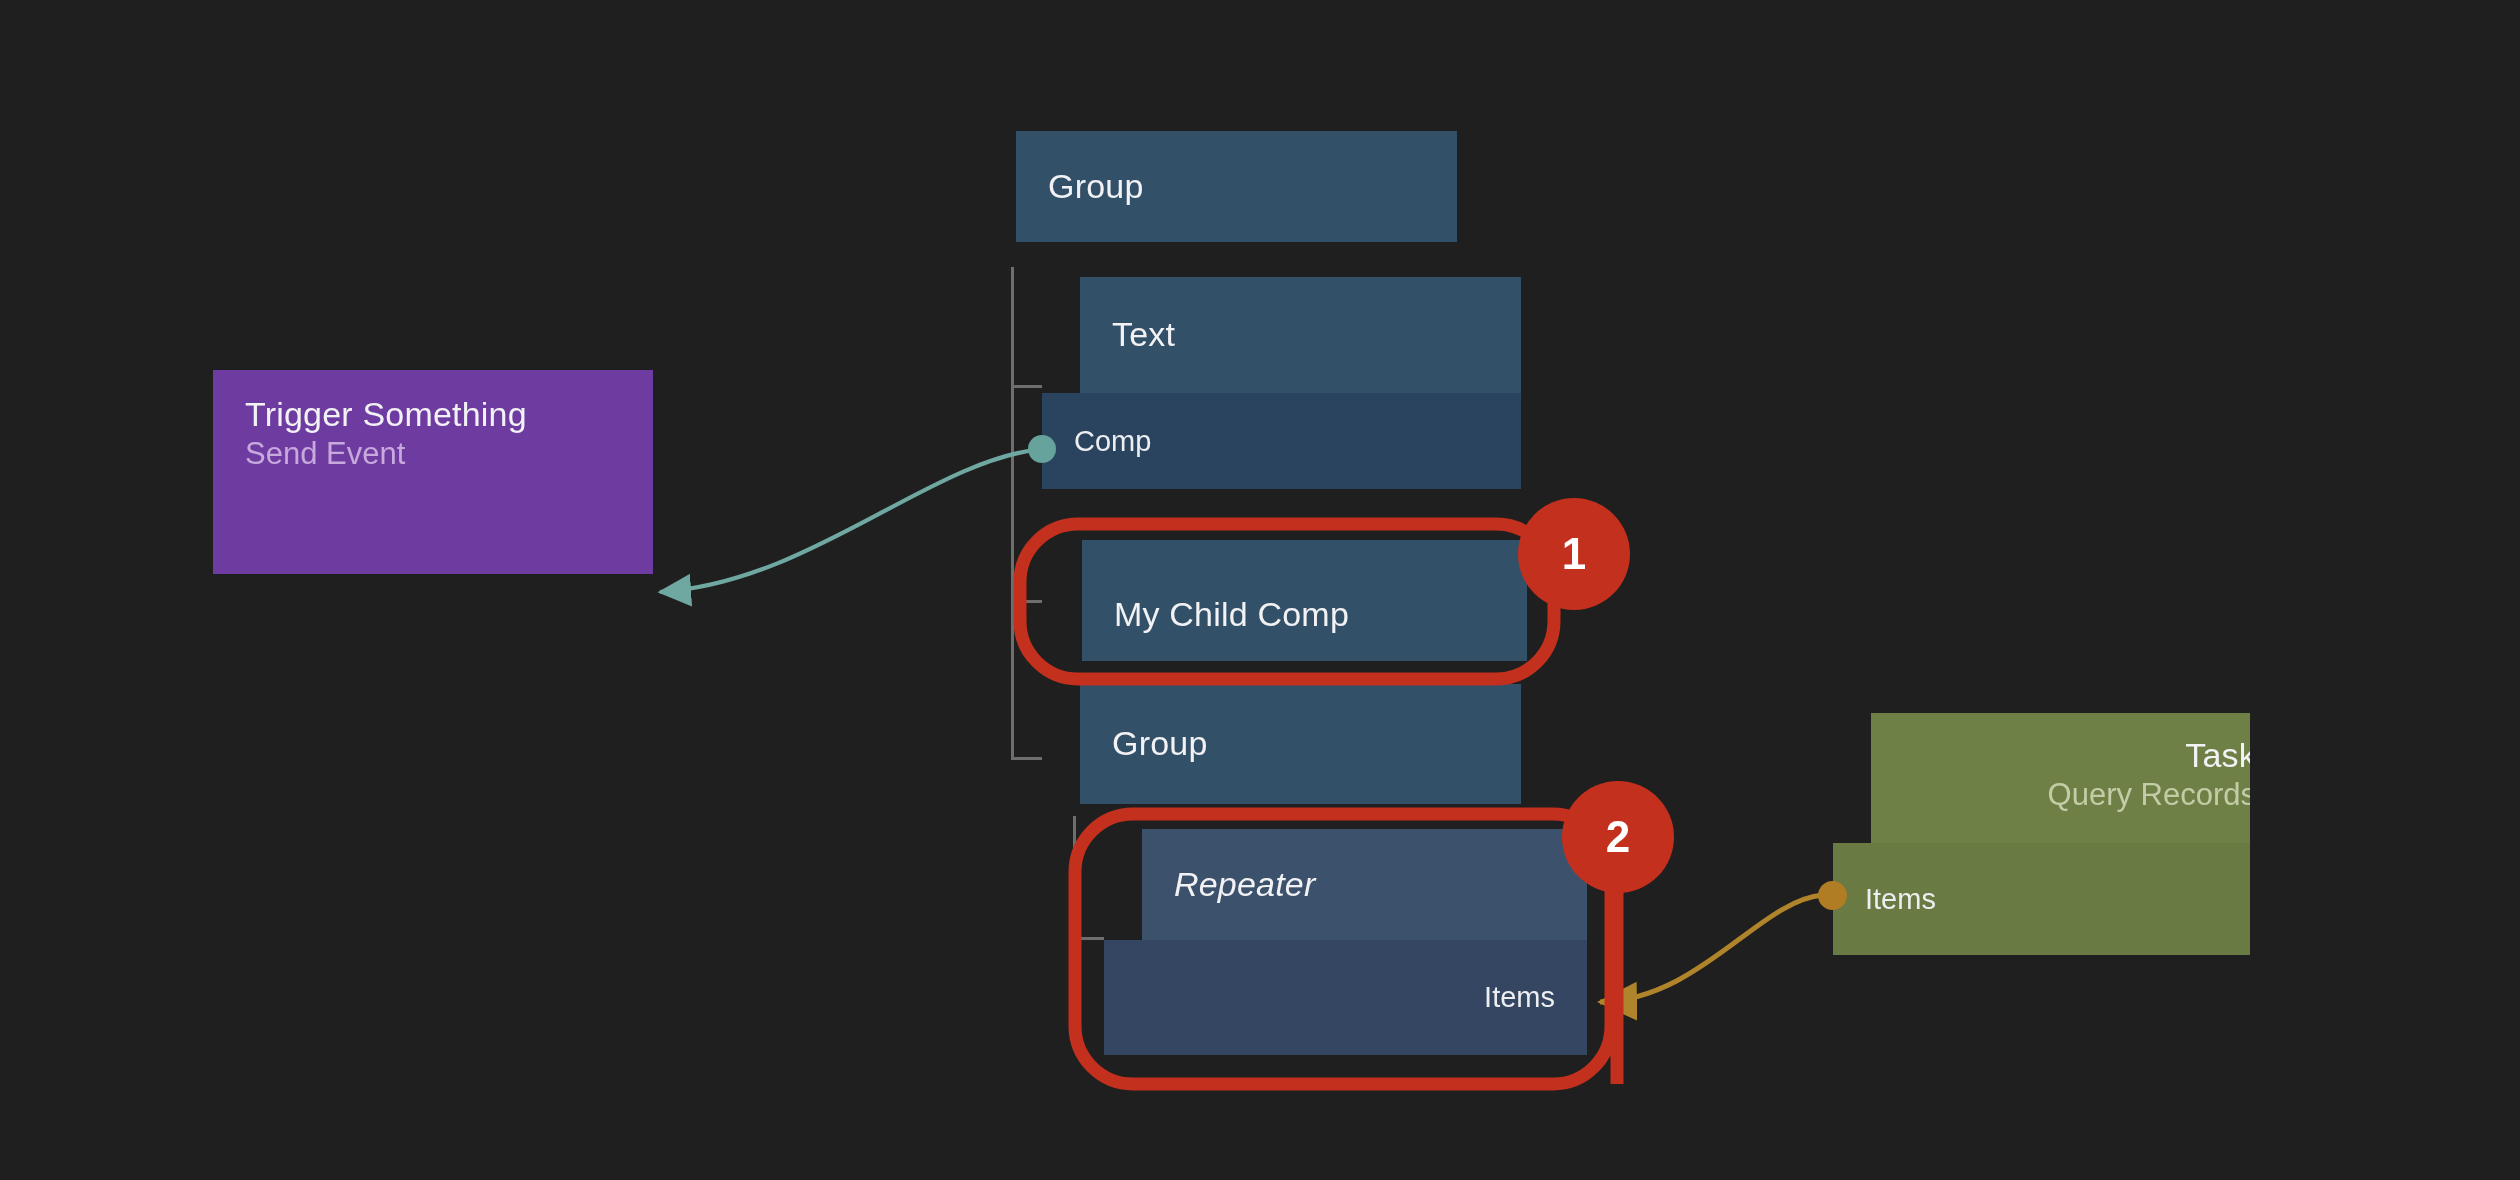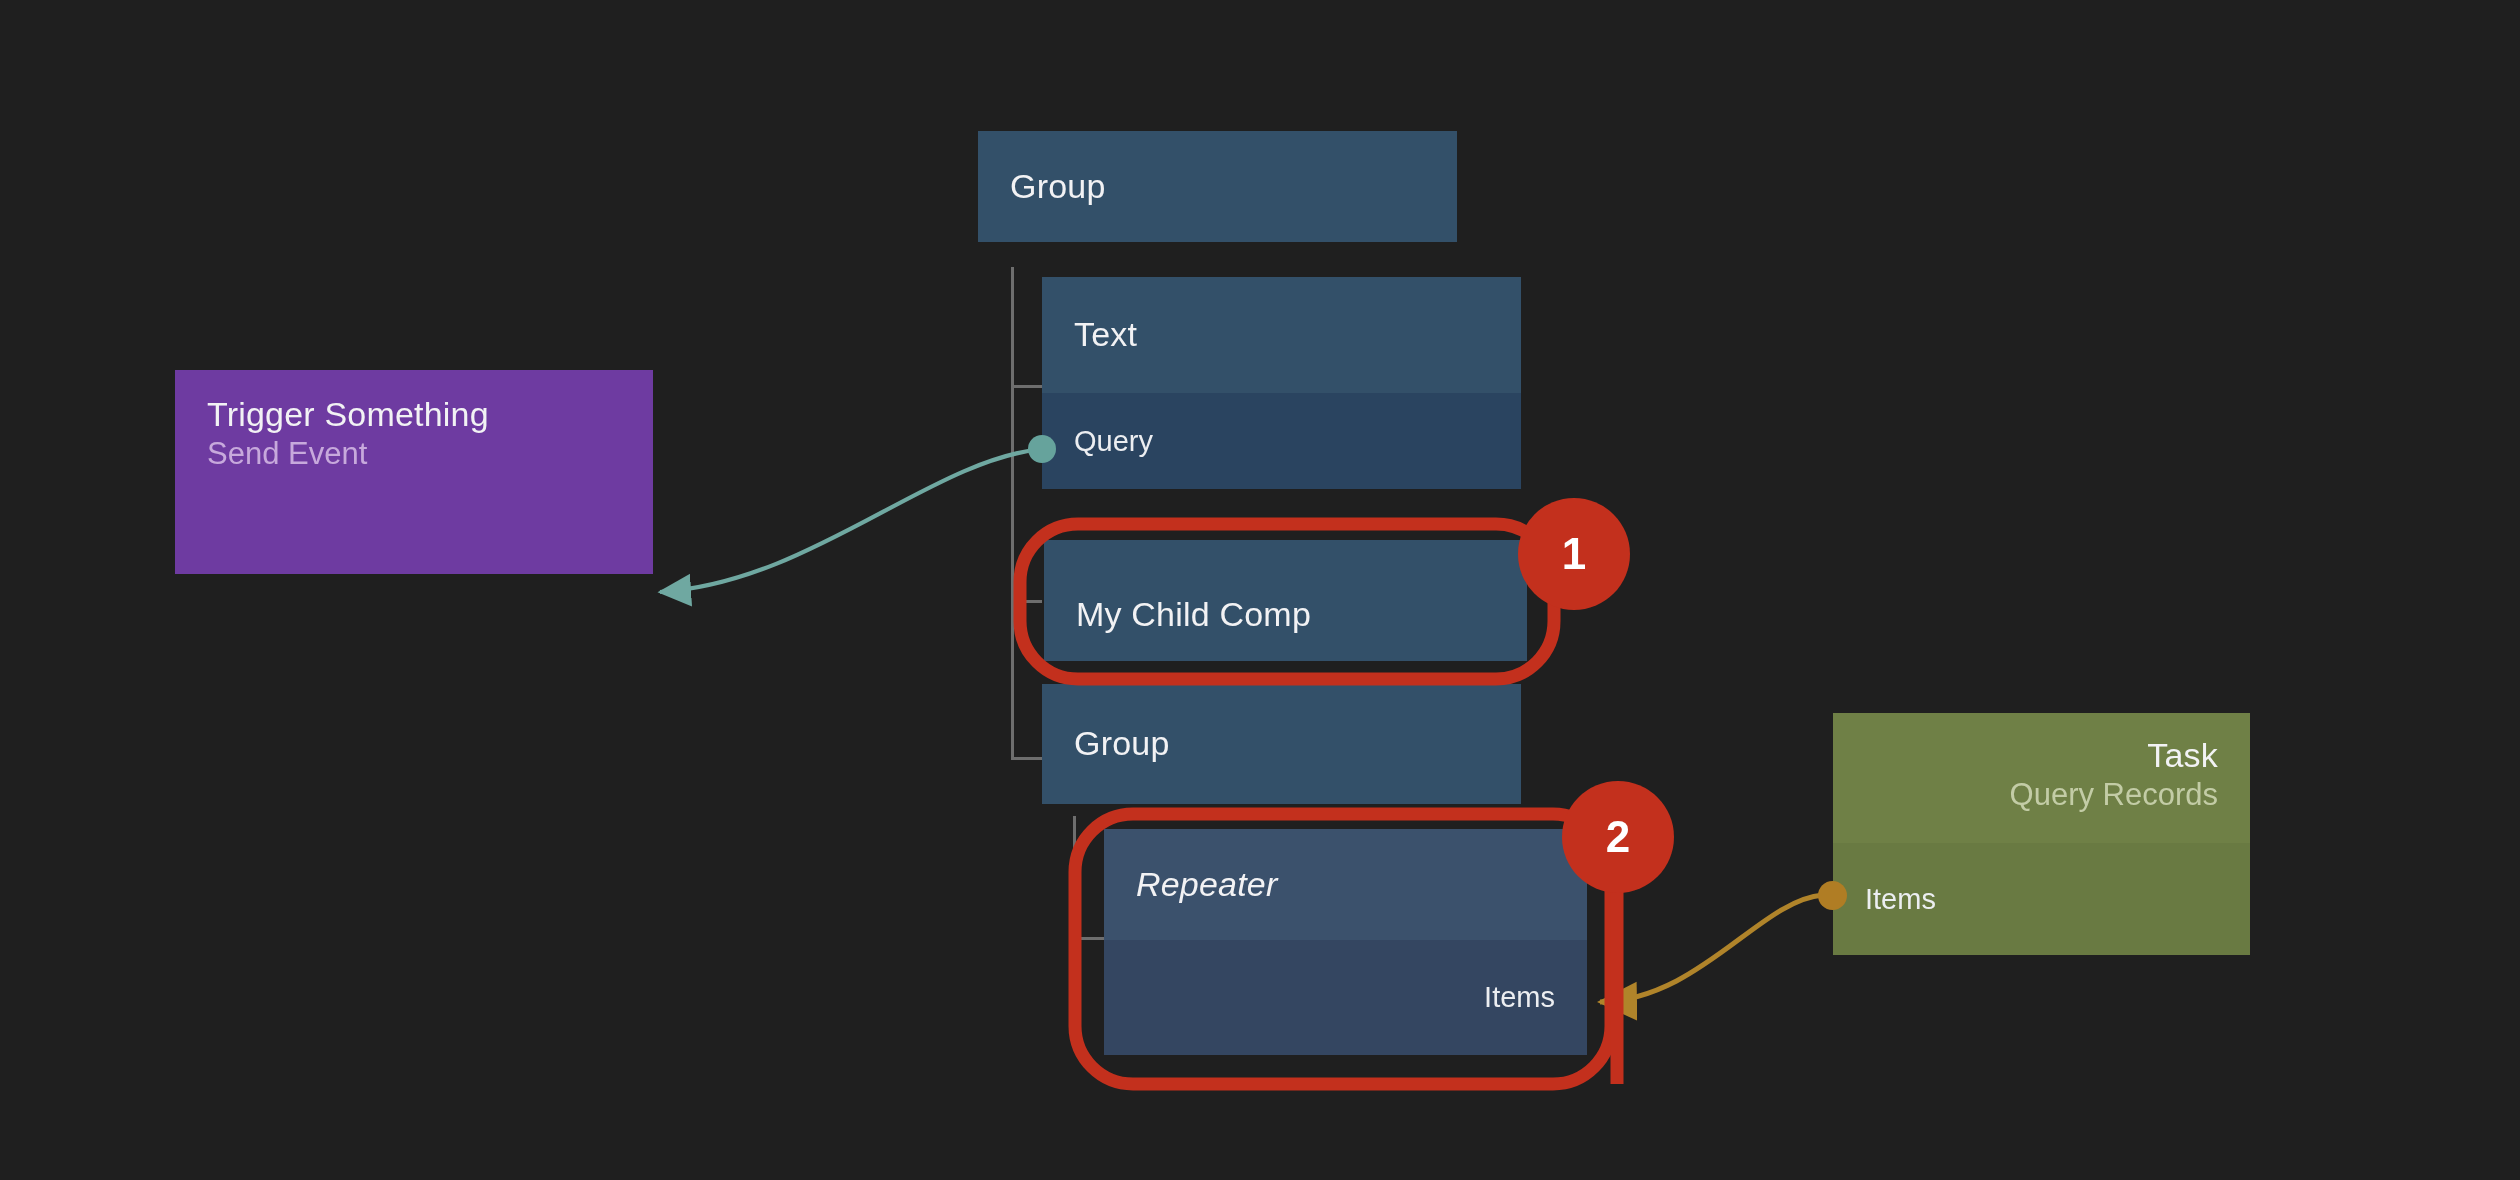--- a/index.html
+++ b/index.html
@@ -29,20 +29,21 @@
     overflow: hidden;
     z-index: 4;
   }
   .node-header {
     box-sizing: border-box;
     width: 100%;
     padding: 0 32px;
     display: flex;
     flex-direction: column;
     justify-content: center;
+    margin-left: 38px;
   }
   .node-body {
     box-sizing: border-box;
     width: 100%;
     display: flex;
     flex-direction: column;
     justify-content: center;
   }
   .node-title {
     font-size: 34px;
@@ -158,21 +159,21 @@
       <div class="node-title">Group</div>
     </div>
   </div>
 
   <div class="node blue" style="left:1042px; top:277px; width:479px; height:268px;">
     <div class="node-header" style="height:116px;">
       <div class="node-title">Text</div>
     </div>
     <div class="node-body" style="height:96px;">
       <div class="port-row left">
-        <span>Query</span>
+        <span>Comp</span>
       </div>
     </div>
   </div>
   <div class="port-dot" style="left:1028px; top:435px; width:28px; height:28px; background:#66a39c;"></div>
 
   <div class="node blue" style="left:1044px; top:540px; width:483px; height:121px;">
     <div class="node-header" style="height:149px;">
       <div class="node-title">My Child Comp</div>
     </div>
   </div>

